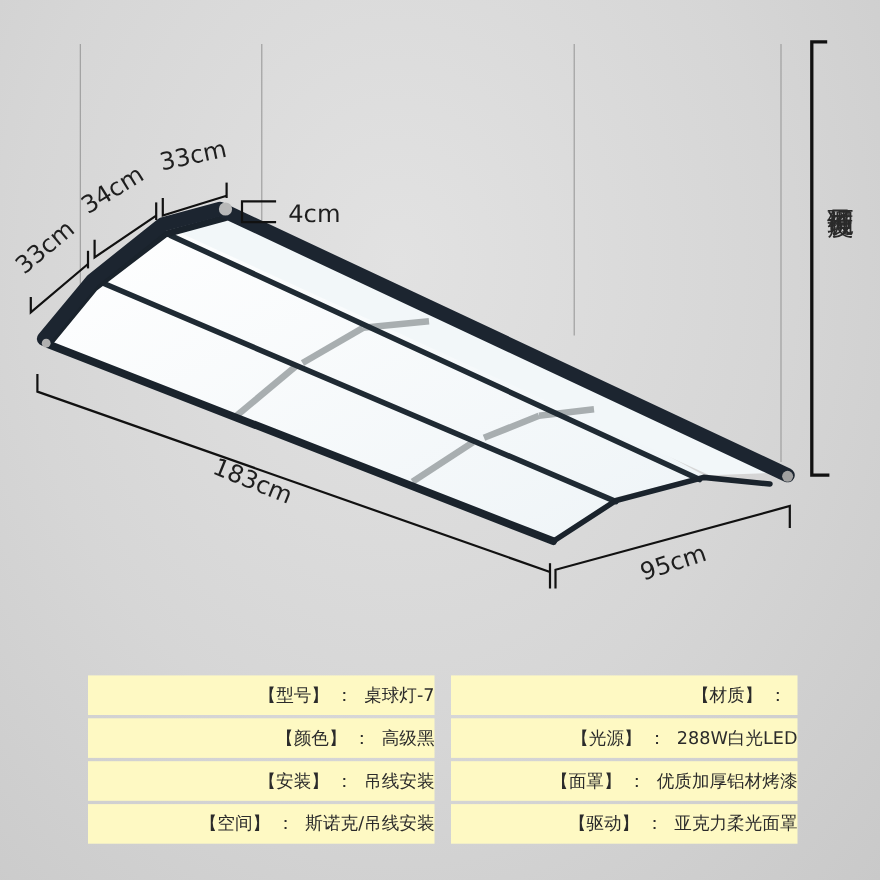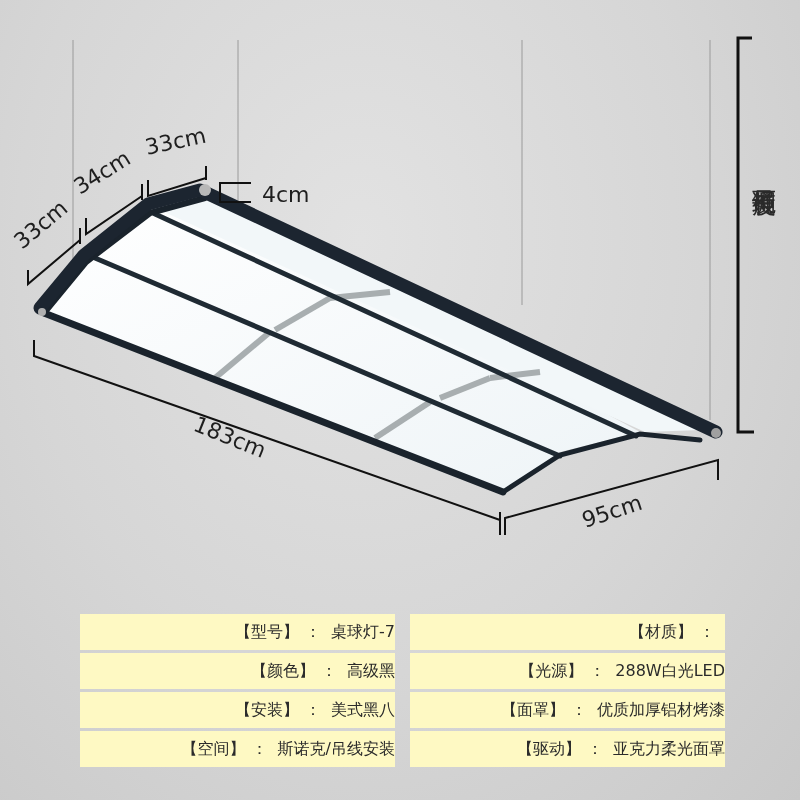--- a/index.html
+++ b/index.html
@@ -128,21 +128,21 @@
       <span>高级黑</span>
   </div>
   <div class="spec right">
     <span class="k">【光源】</span>
       <span class="sep">：</span>
       <span>288W白光LED</span>
   </div>
   <div class="spec left">
     <span class="k">【安装】</span>
       <span class="sep">：</span>
-      <span>美式黑八</span>
+      <span>吊线安装</span>
   </div>
   <div class="spec right">
     <span class="k">【面罩】</span>
       <span class="sep">：</span>
       <span>优质加厚铝材烤漆</span>
   </div>
   <div class="spec left">
     <span class="k">【空间】</span>
       <span class="sep">：</span>
       <span>斯诺克/吊线安装</span>

